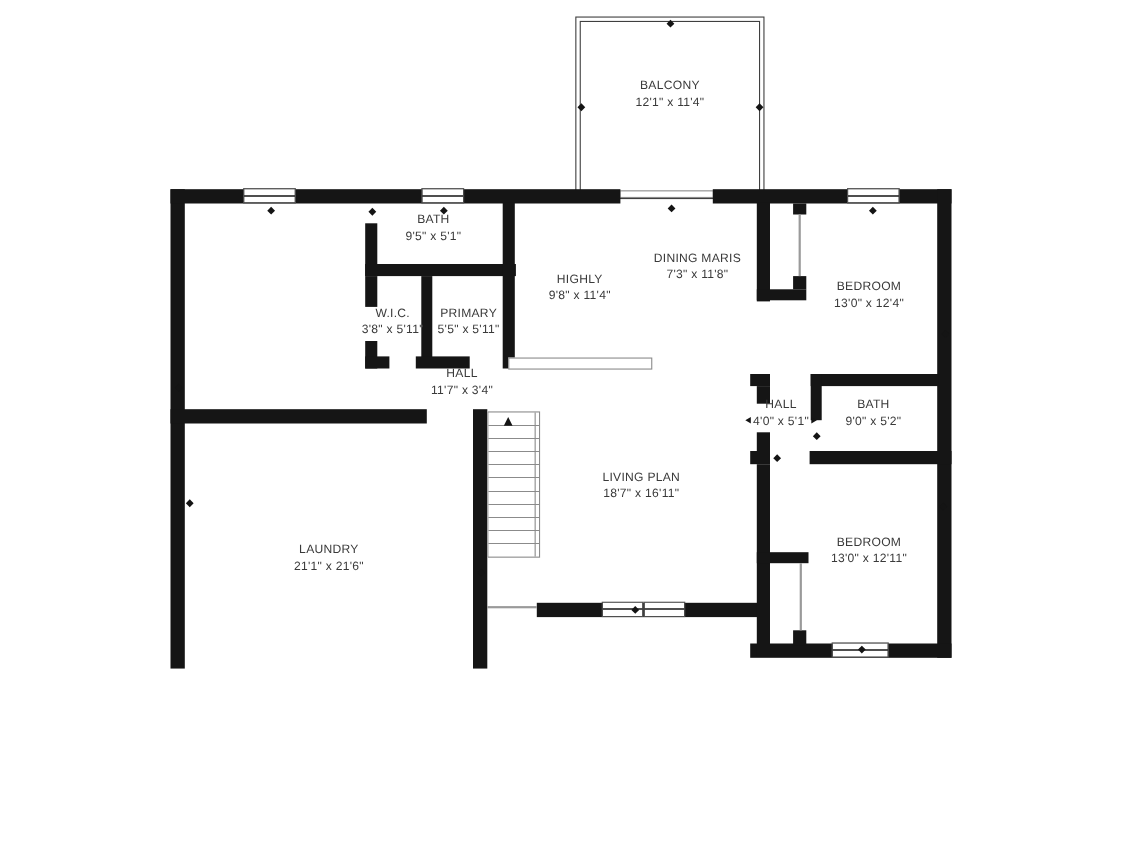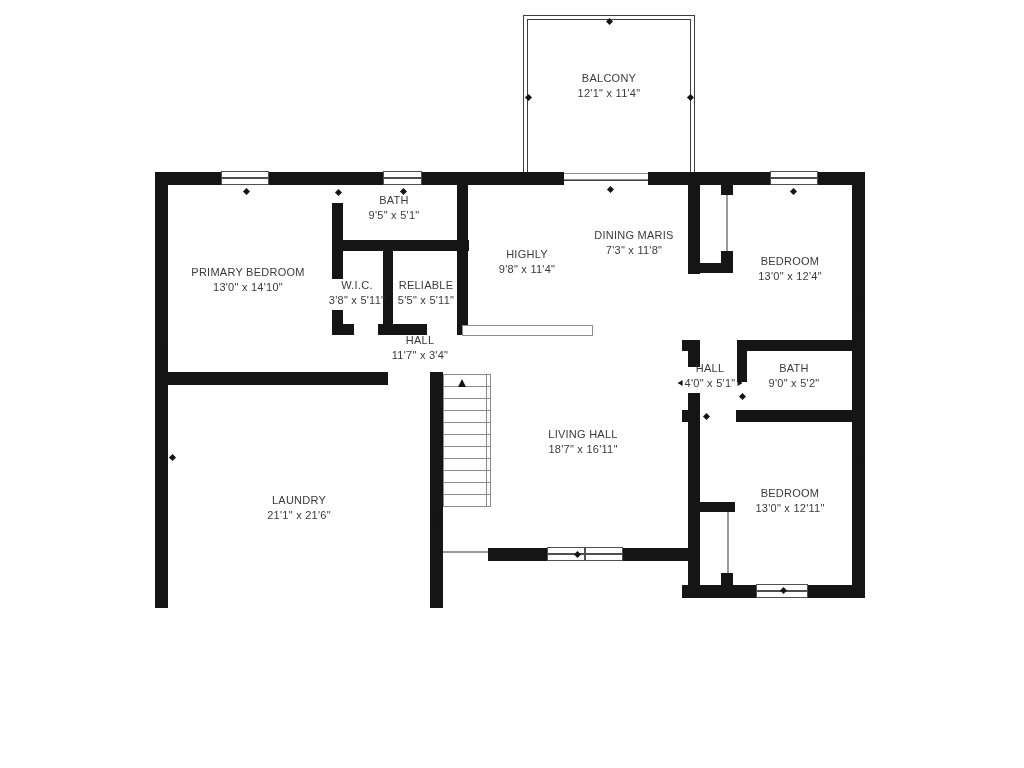--- a/index.html
+++ b/index.html
@@ -133,30 +133,26 @@
   <div class="tick" style="left:336px; top:190px;"></div>
 
   <div class="room-label" style="left:609px; top:71px;">
     <div>BALCONY</div>
     <div>12'1" x 11'4"</div>
   </div>
   <div class="room-label" style="left:394px; top:193px;">
     <div>BATH</div>
     <div>9'5" x 5'1"</div>
   </div>
-  <div class="room-label" style="left:248px; top:265px;">
-    <div>PRIMARY BEDROOM</div>
-    <div>13'0" x 14'10"</div>
-  </div>
   <div class="room-label" style="left:357px; top:278px;">
     <div>W.I.C.</div>
     <div>3'8" x 5'11"</div>
   </div>
   <div class="room-label" style="left:426px; top:278px;">
-    <div>RELIABLE</div>
+    <div>PRIMARY</div>
     <div>5'5" x 5'11"</div>
   </div>
   <div class="room-label" style="left:527px; top:247px;">
     <div>HIGHLY</div>
     <div>9'8" x 11'4"</div>
   </div>
   <div class="room-label" style="left:634px; top:228px;">
     <div>DINING MARIS</div>
     <div>7'3" x 11'8"</div>
   </div>
@@ -170,21 +166,21 @@
   </div>
   <div class="room-label" style="left:710px; top:361px;">
     <div>HALL</div>
     <div><span class="measure-arrow-left"></span><span>4'0" x 5'1"</span><span class="measure-arrow-right"></span></div>
   </div>
   <div class="room-label" style="left:794px; top:361px;">
     <div>BATH</div>
     <div>9'0" x 5'2"</div>
   </div>
   <div class="room-label" style="left:583px; top:427px;">
-    <div>LIVING HALL</div>
+    <div>LIVING PLAN</div>
     <div>18'7" x 16'11"</div>
   </div>
   <div class="room-label" style="left:299px; top:493px;">
     <div>LAUNDRY</div>
     <div>21'1" x 21'6"</div>
   </div>
   <div class="room-label" style="left:790px; top:486px;">
     <div>BEDROOM</div>
     <div>13'0" x 12'11"</div>
   </div>

